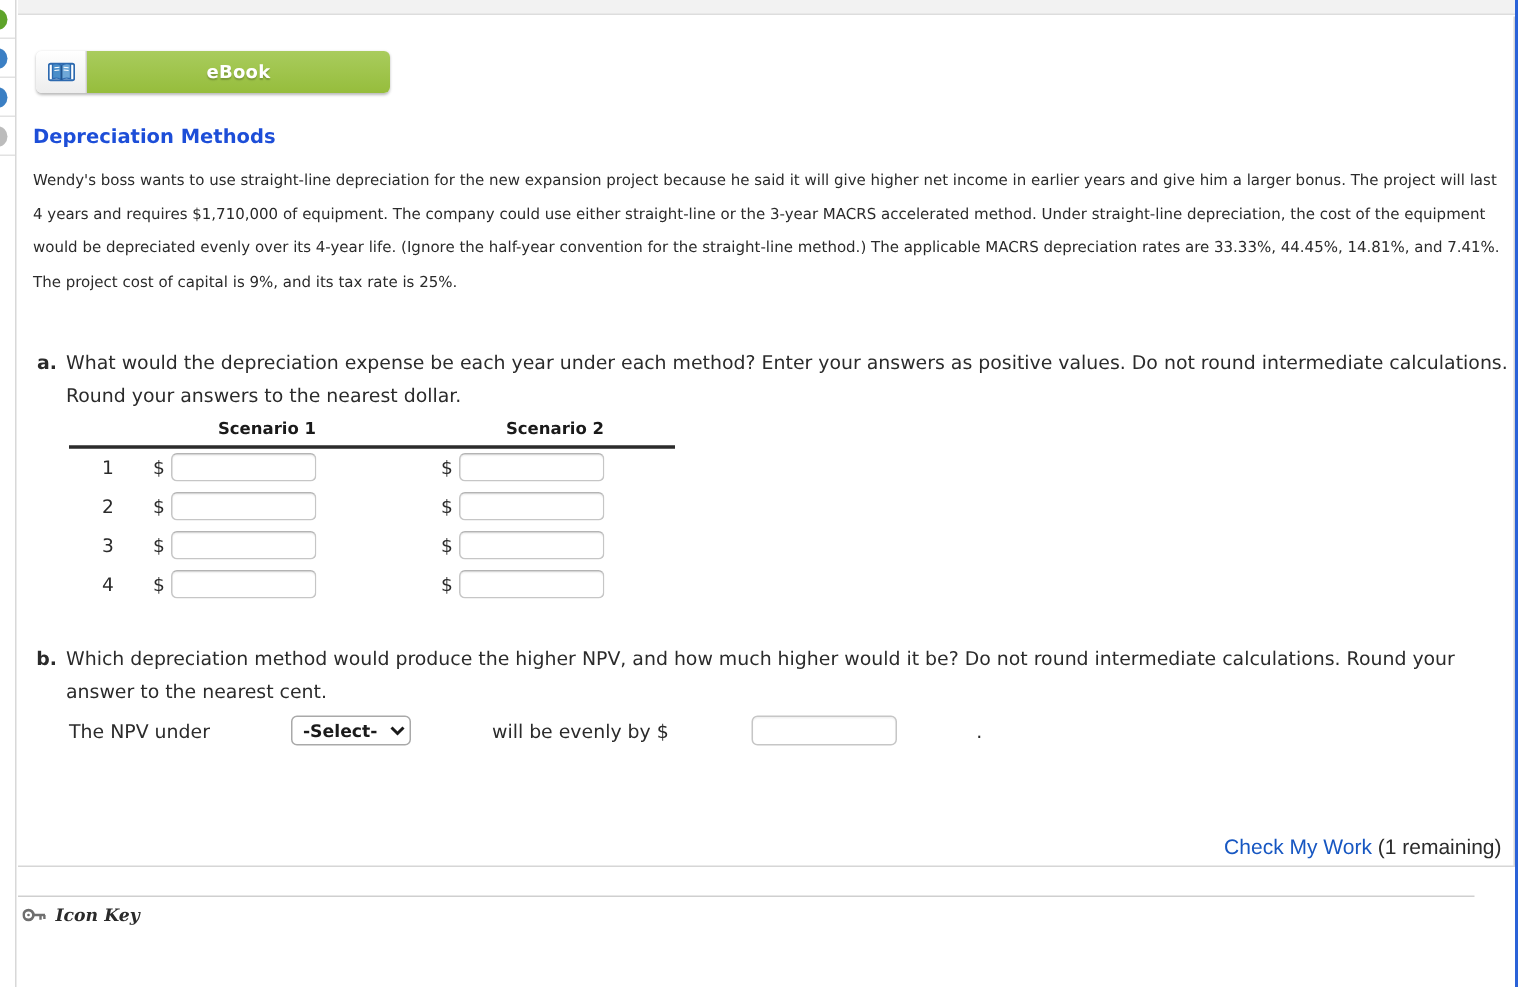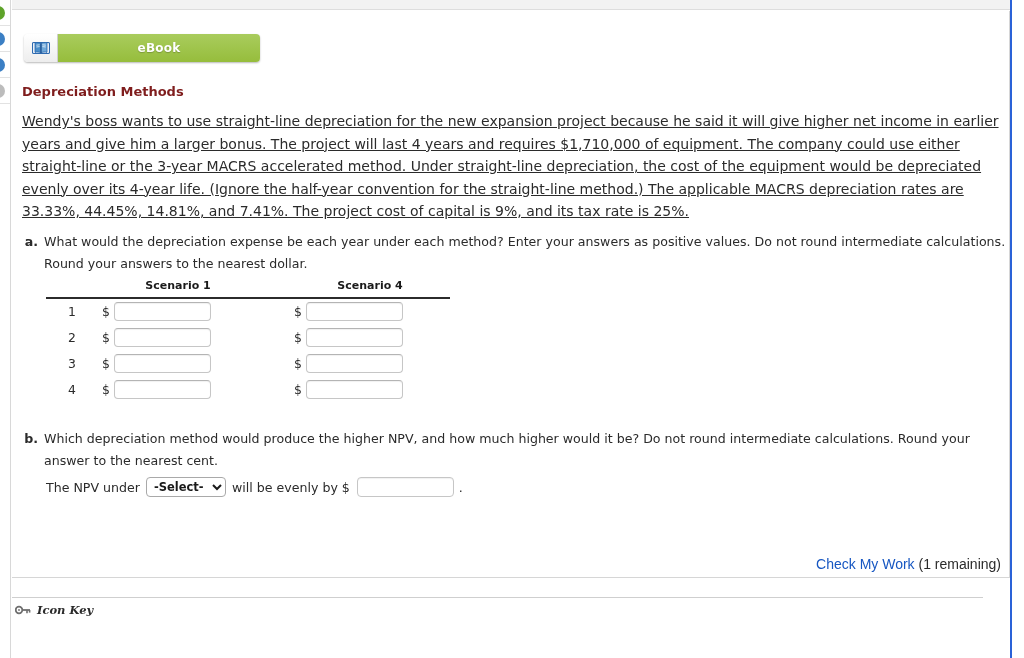--- a/index.html
+++ b/index.html
@@ -76,28 +76,27 @@
     color: #ffffff;
     font-size: 12px; font-weight: bold;
     display: flex; align-items: center; justify-content: center;
     letter-spacing: .2px;
     text-shadow: 0 1px 1px rgba(0,0,0,.22);
   }
 
   
   #page-title {
     position: absolute; left: 10px; top: 73px;
-    font-size: 13px; font-weight: bold; color: #7f1d1d;
+    font-size: 13px; font-weight: bold; color: #1d4ed8;
   }
   #intro {
     position: absolute; left: 10px; top: 99px;
     width: 985px;
-    font-size: 14px; color: #2b2b2b;
+    font-size: 10px; color: #2b2b2b;
     line-height: 22.5px;
-    text-decoration: underline;
   }
 
   .qpart {
     position: absolute;
     display: flex;
     font-size: 12.6px; color: #2b2b2b;
     line-height: 22px;
   }
   .qlabel {
     font-weight: bold;
@@ -150,21 +149,21 @@
     font-family: "DejaVu Sans", "Liberation Sans", sans-serif;
     font-size: 12px;
     padding: 0 4px;
     outline: none;
   }
 
   
   #npv-line {
     position: absolute; left: 34px; top: 466px;
     display: flex; align-items: center;
-    font-size: 12.6px; color: #2b2b2b;
+    font-size: 12.6px; color: #2b2b2b; gap: 48px;
   }
   #npv-select {
     margin: 0 6px;
     width: 80px; height: 20px;
     font-family: "DejaVu Sans", "Liberation Sans", sans-serif;
     font-size: 11.5px; font-weight: bold;
     color: #1a1a1a;
     border: 1px solid #a9a9a9;
     border-radius: 4px;
     background: #ffffff;
@@ -259,21 +258,21 @@
       <span class="qlabel">a.</span>
       <span class="qtext">What would the depreciation expense be each year under each method? Enter your answers as positive values. Do not round intermediate calculations. Round your answers to the nearest dollar.</span>
     </div>
 
     <table id="dep-table">
       <thead>
         <tr>
           <th class="year-h"></th>
           <th class="sc-h">Scenario 1</th>
           <th class="gap-h"></th>
-          <th class="sc-h">Scenario 4</th>
+          <th class="sc-h">Scenario 2</th>
         </tr>
         <tr class="rule-row">
           <th></th>
           <th></th>
           <th></th>
           <th></th>
         </tr>
       </thead>
       <tbody>
         <tr>

